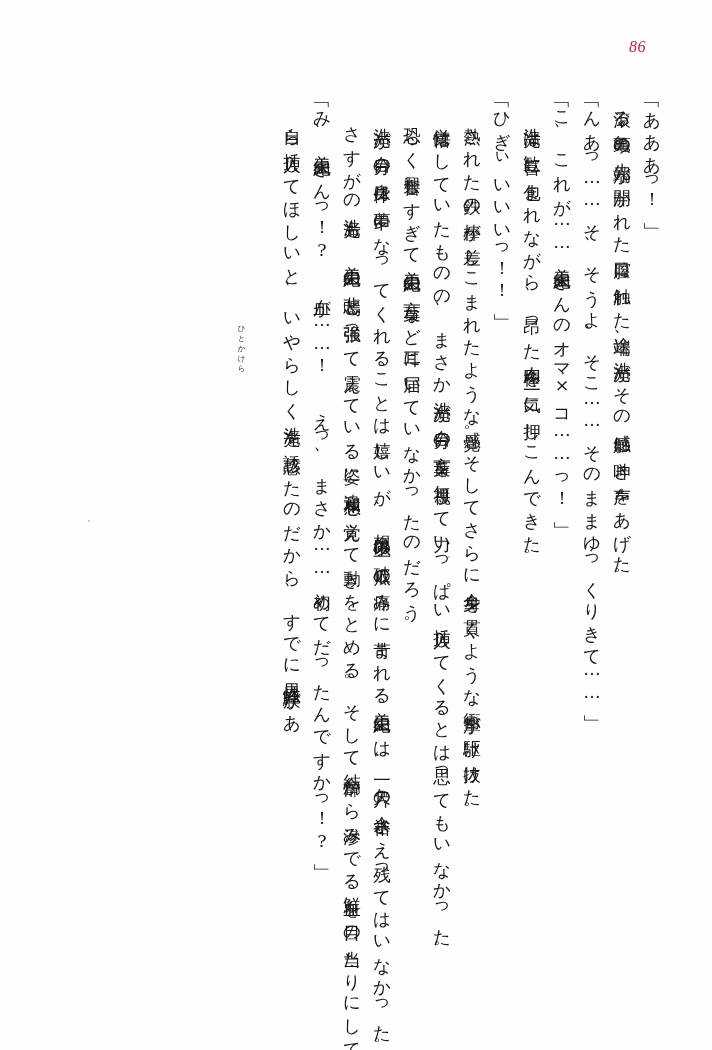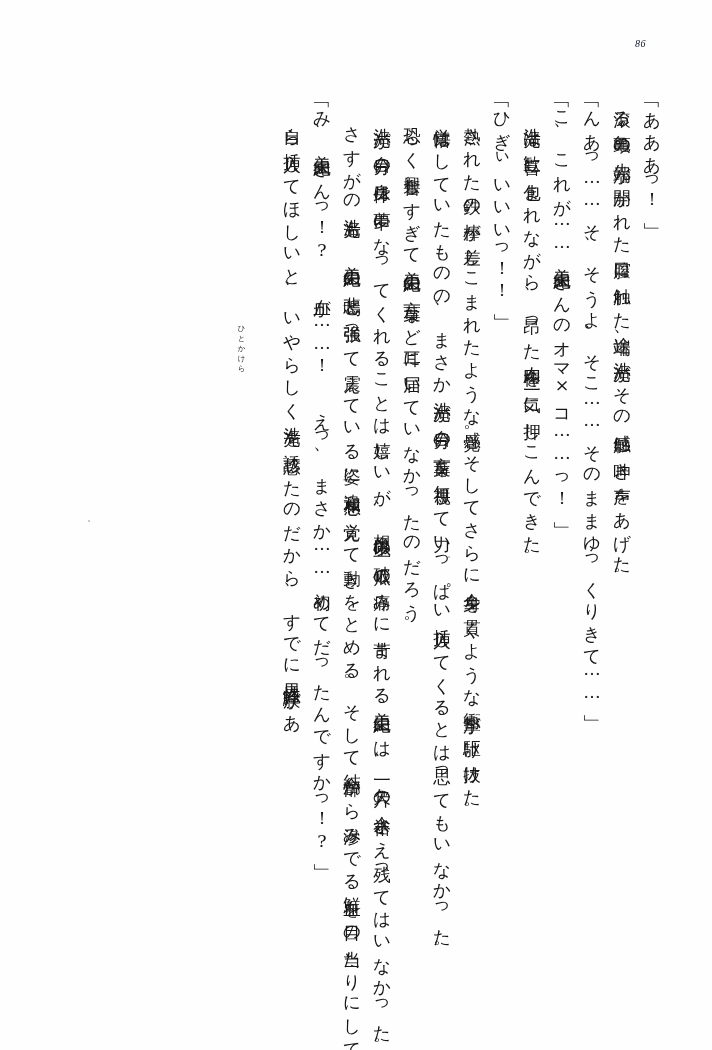--- a/index.html
+++ b/index.html
@@ -21,22 +21,22 @@
     width: 712px;
     height: 1050px;
     background: #fefefe;
   }
   .page-number {
     position: absolute;
     right: 66px;
     top: 38px;
     font-family: "Liberation Serif", "DejaVu Serif", serif;
     font-style: italic;
-    font-size: 10px;
-    color: #0f172a;
+    font-size: 16px;
+    color: #be185d;
     letter-spacing: 0.5px;
   }
   .body-text {
     position: absolute;
     top: 96px;
     left: 52px;
     right: 52px;
     height: 880px;
     display: flex;
     flex-direction: row-reverse;

